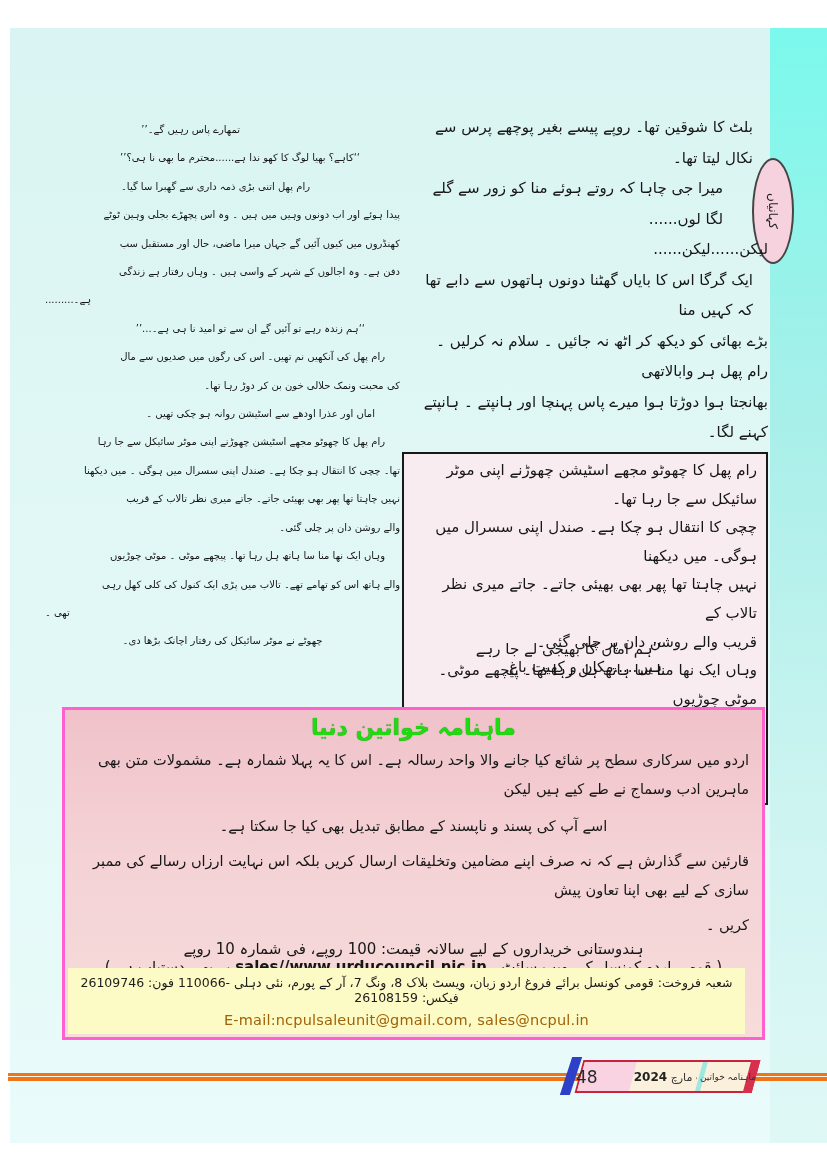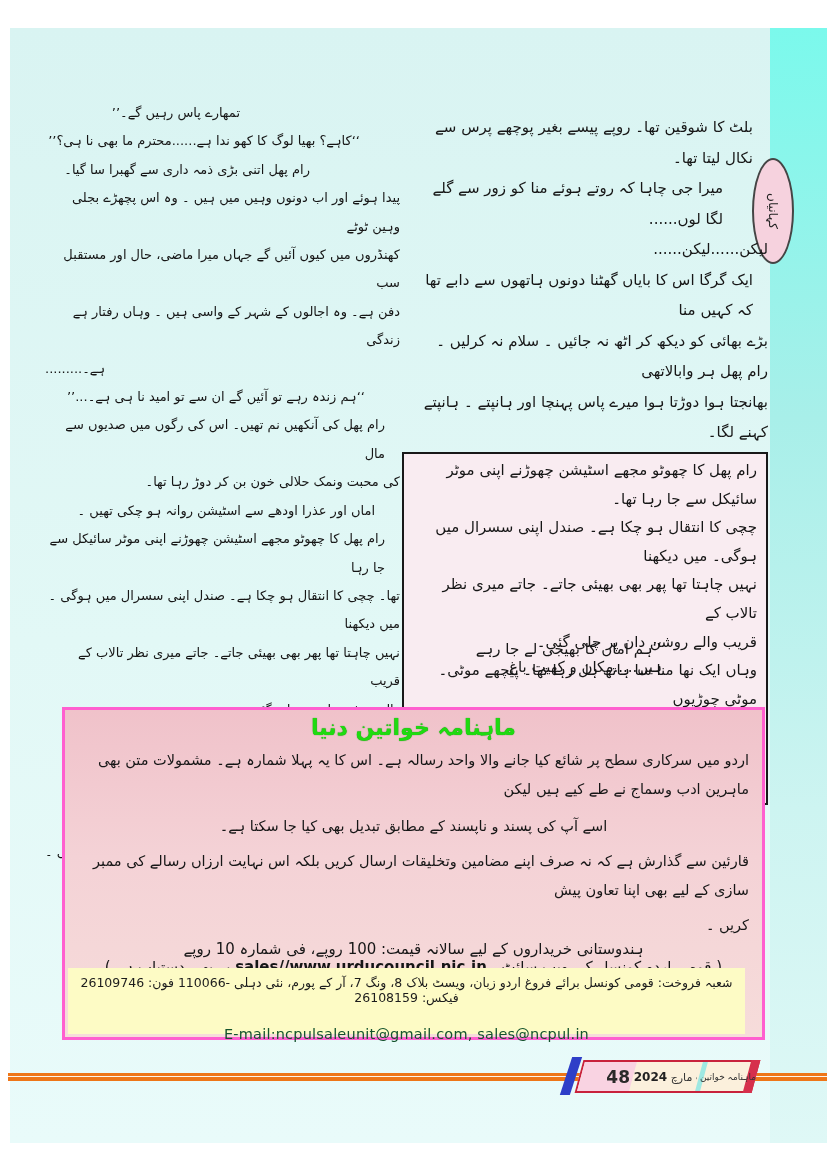--- a/index.html
+++ b/index.html
@@ -12,21 +12,21 @@
     background:linear-gradient(180deg,#7bf9ec 0%,#a8efe9 35%,#cdf4f1 70%,#dff8f6 100%)}
 
   .side-tab{position:absolute;left:752px;top:158px;width:42px;height:106px;
     border-radius:50%;background:#f6d2de;border:2px solid #454545}
   .side-tab span{position:absolute;left:50%;top:50%;transform:translate(-50%,-50%) rotate(90deg);
     font-size:12px;white-space:nowrap;color:#222;direction:rtl}
 
   .urdu{direction:rtl;text-align:right;font-family:"DejaVu Sans",sans-serif}
 
   .col-right{position:absolute;left:420px;top:112px;width:348px;font-size:15px;line-height:30.5px}
-  .col-left{position:absolute;left:45px;top:99px;width:355px;font-size:13px;line-height:28.4px}
+  .col-left{position:absolute;left:45px;top:116px;width:355px;font-size:10px;line-height:28.4px}
   .pr15{padding-right:15px}.pr25{padding-right:25px}.pr35{padding-right:35px}
   .pr40{padding-right:40px}.pr45{padding-right:45px}.pr90{padding-right:90px}
   .pr160{padding-right:160px}
   .alignleft{text-align:left}
   .ctr{text-align:center;padding-right:0}
 
   .excerpt-box{position:absolute;left:402px;top:452px;width:366px;
     background:#f9ecf1;border:2px solid #181818;padding:2px 9px 4px;
     font-size:15px;line-height:28.6px}
 
@@ -37,35 +37,35 @@
     background:linear-gradient(180deg,#f0c2ca 0%,#f4d2d6 45%,#f6dcda 100%)}
   .ad-title{text-align:center;color:#1fdb10;font-size:22px;font-weight:bold;
     margin-top:5px;text-shadow:0 0 1px #0a7a00;direction:rtl}
   .ad-para{margin:6px 13px 0;font-size:14.5px;line-height:29px}
   .mt8{margin-top:8px}
   .ad-center{text-align:center;font-size:15px;direction:rtl}
   .url{font-weight:bold;font-size:15px}
   .yellow-strip{position:absolute;left:3px;right:17px;bottom:3px;height:66px;
     background:#fdfbc5;padding-top:7px}
   .addr-line{font-size:12.5px;text-align:center;direction:rtl;color:#1c1c1c}
-  .email-line{font-size:14.5px;text-align:center;margin-top:21px;color:#14532d;letter-spacing:.2px}
+  .email-line{font-size:14.5px;text-align:center;margin-top:7px;color:#a16207;letter-spacing:.2px}
 
   .footer-rule{position:absolute;left:8px;top:1073px;width:819px;height:8px;
     background:linear-gradient(180deg,#ee7618 0px,#ee7618 3.5px,#fdf4ea 3.5px,#fdf4ea 4.5px,#ee7618 4.5px,#ee7618 8px)}
 
   .badge-blue{position:absolute;left:566px;top:1057px;width:10px;height:38px;
     background:#2e3fc8;transform:skewX(-18deg)}
   .badge-bg{position:absolute;left:579px;top:1060px;width:177px;height:33px;
     border:2px solid #c8223c;background:#fbf0dc;transform:skewX(-15deg)}
   .badge-num-bg{position:absolute;left:0;top:0;width:52px;height:100%;background:#f9d3e2}
   .badge-divider{position:absolute;left:118px;top:0;width:5px;height:100%;background:#9fe8e2}
   .badge-tip{position:absolute;right:-2px;top:-2px;width:9px;height:33px;background:#d6304c}
   .badge-row{position:absolute;left:576px;top:1060px;width:180px;height:33px;
     display:flex;align-items:center;direction:ltr}
-  .badge-num{width:54px;text-align:right;font-weight:bold;font-size:17px;color:#2a2a2a}
+  .badge-num{width:54px;text-align:left;font-weight:normal;font-size:17px;color:#2a2a2a}
   .badge-date{width:66px;text-align:center;font-size:11px;direction:rtl;color:#333}
   .badge-date b{font-size:12px;color:#222}
   .badge-mag{flex:1;text-align:center;font-size:9px;direction:rtl;color:#333;white-space:nowrap;overflow:hidden}
 </style>
 </head>
 <body>
 
 <div class="page-bg"></div>
 <div class="side-strip"></div>
 

